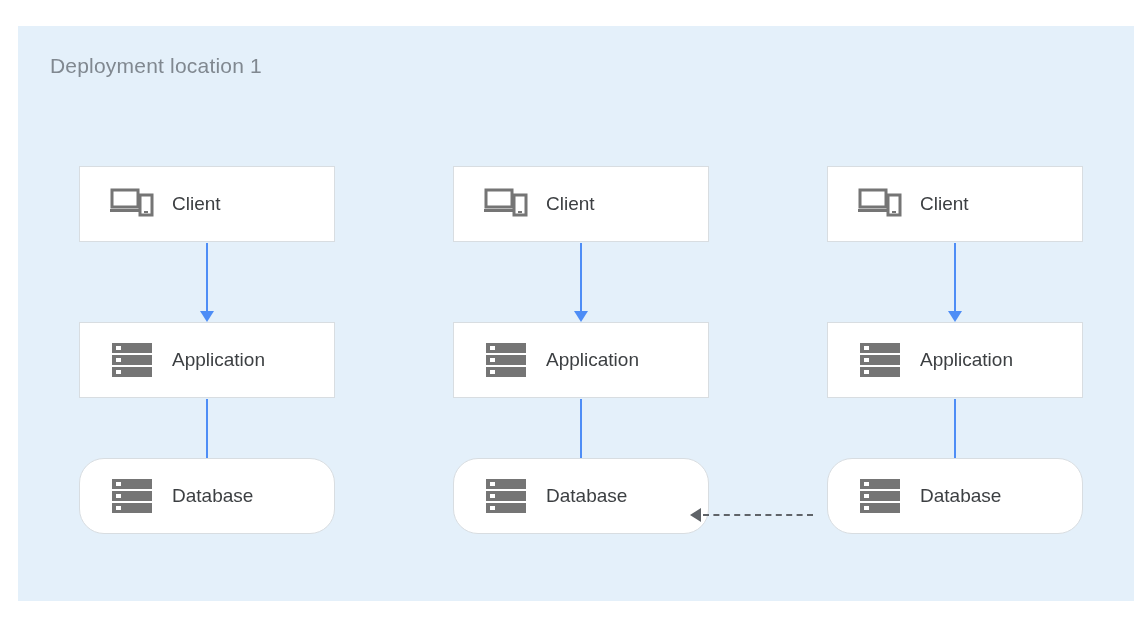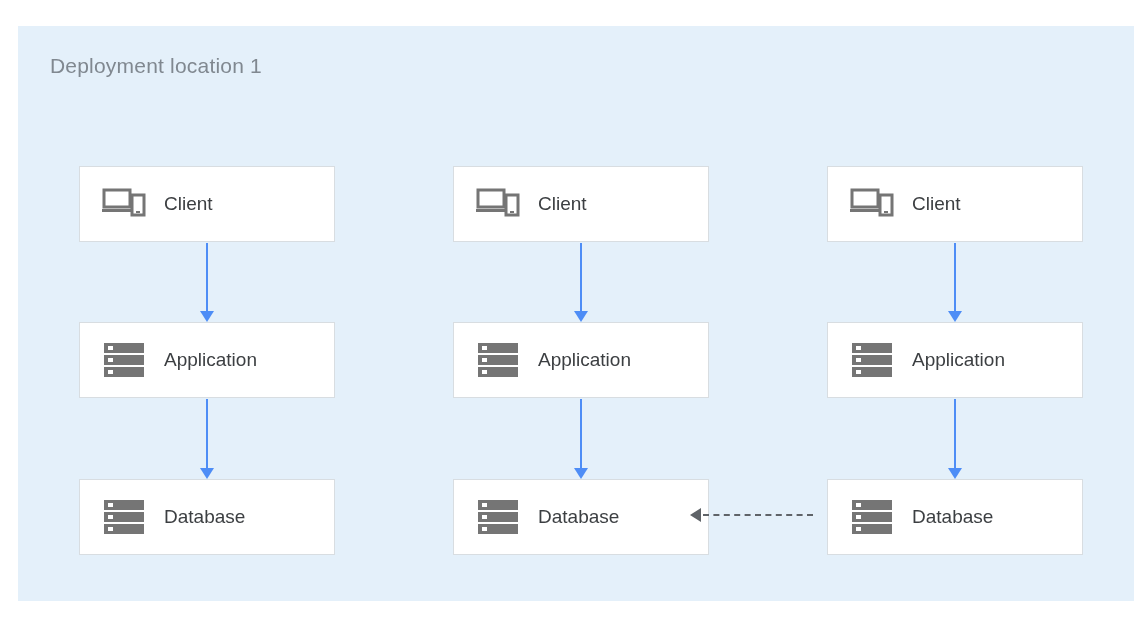--- a/index.html
+++ b/index.html
@@ -34,38 +34,38 @@
     position: absolute;
     left: 50%;
     transform: translateX(-50%);
     width: 256px;
     height: 76px;
     background: #ffffff;
     border: 1px solid #d8dde1;
     box-sizing: border-box;
     display: flex;
     align-items: center;
-    padding-left: 22px;
+    padding-left: 30px;
   }
   .node .icon {
     width: 44px;
     height: 40px;
     flex: 0 0 44px;
     display: flex;
     align-items: center;
     justify-content: center;
   }
   .node .label {
     font-size: 19px;
     color: #3c3f42;
     margin-left: 18px;
   }
   .node.client { top: 140px; }
   .node.app    { top: 296px; }
-  .node.db     { top: 453px; }
+  .node.db     { top: 432px; border-radius: 25px; }
 
   
   .varrow {
     position: absolute;
     left: 50%;
     transform: translateX(-50%);
     width: 14px;
   }
   .varrow .line {
     position: absolute;

